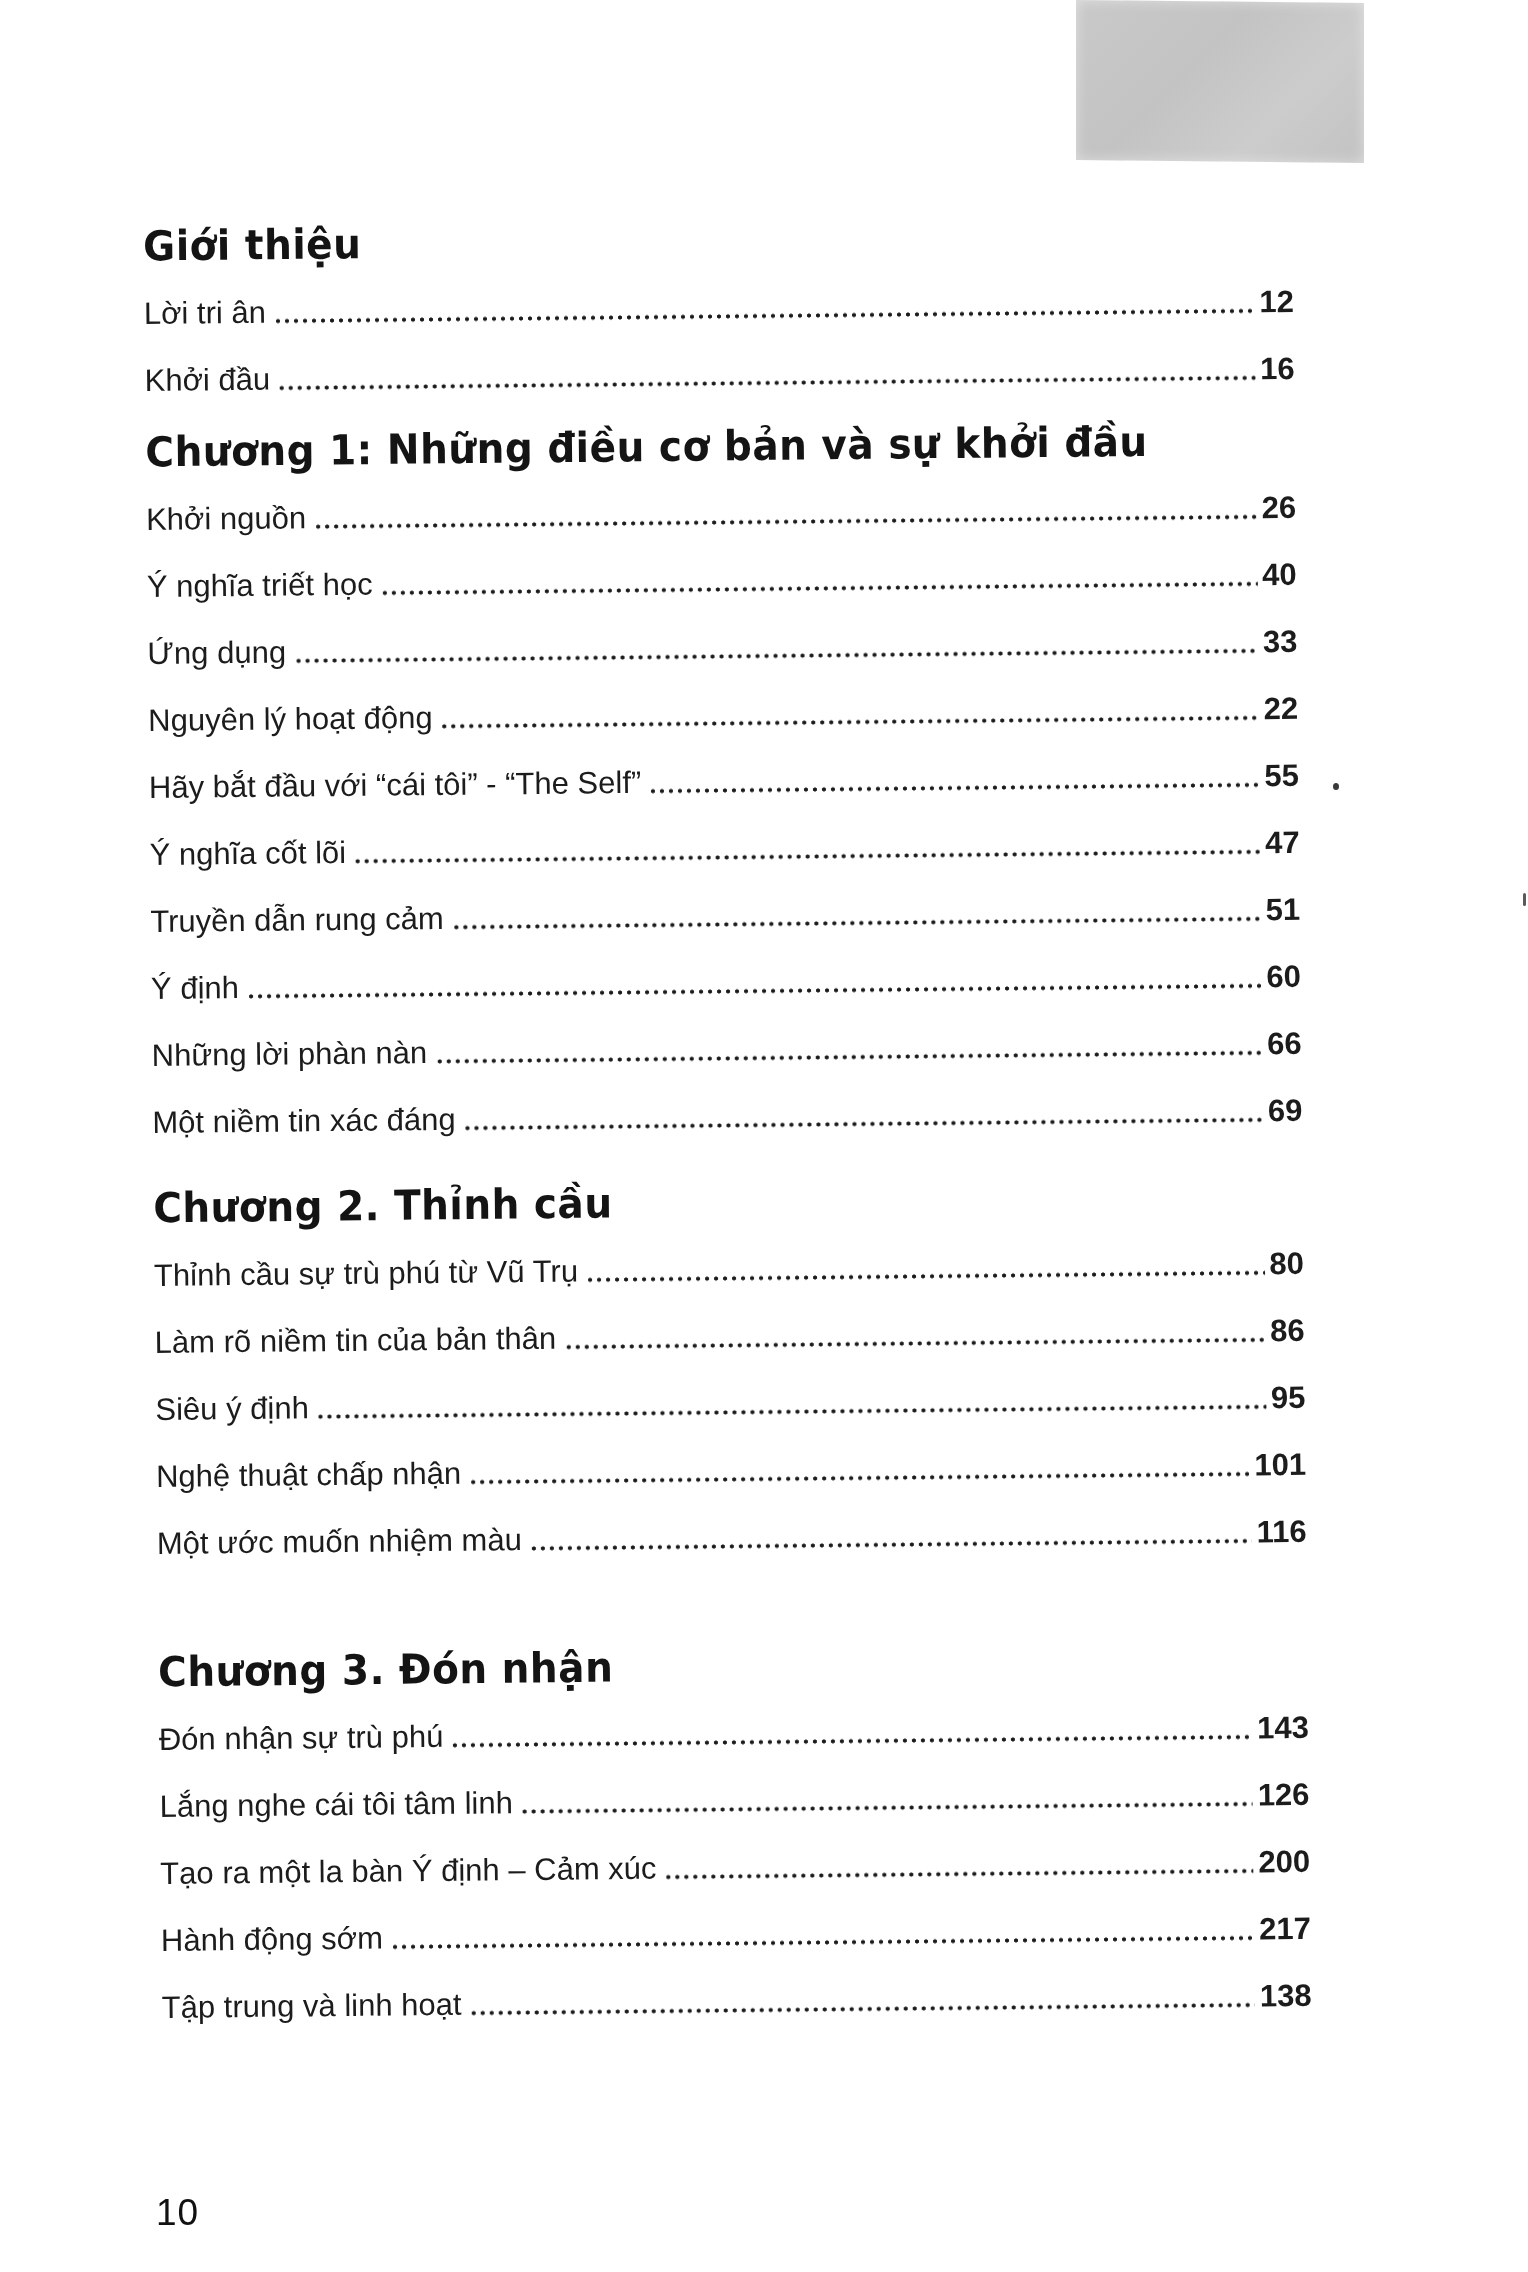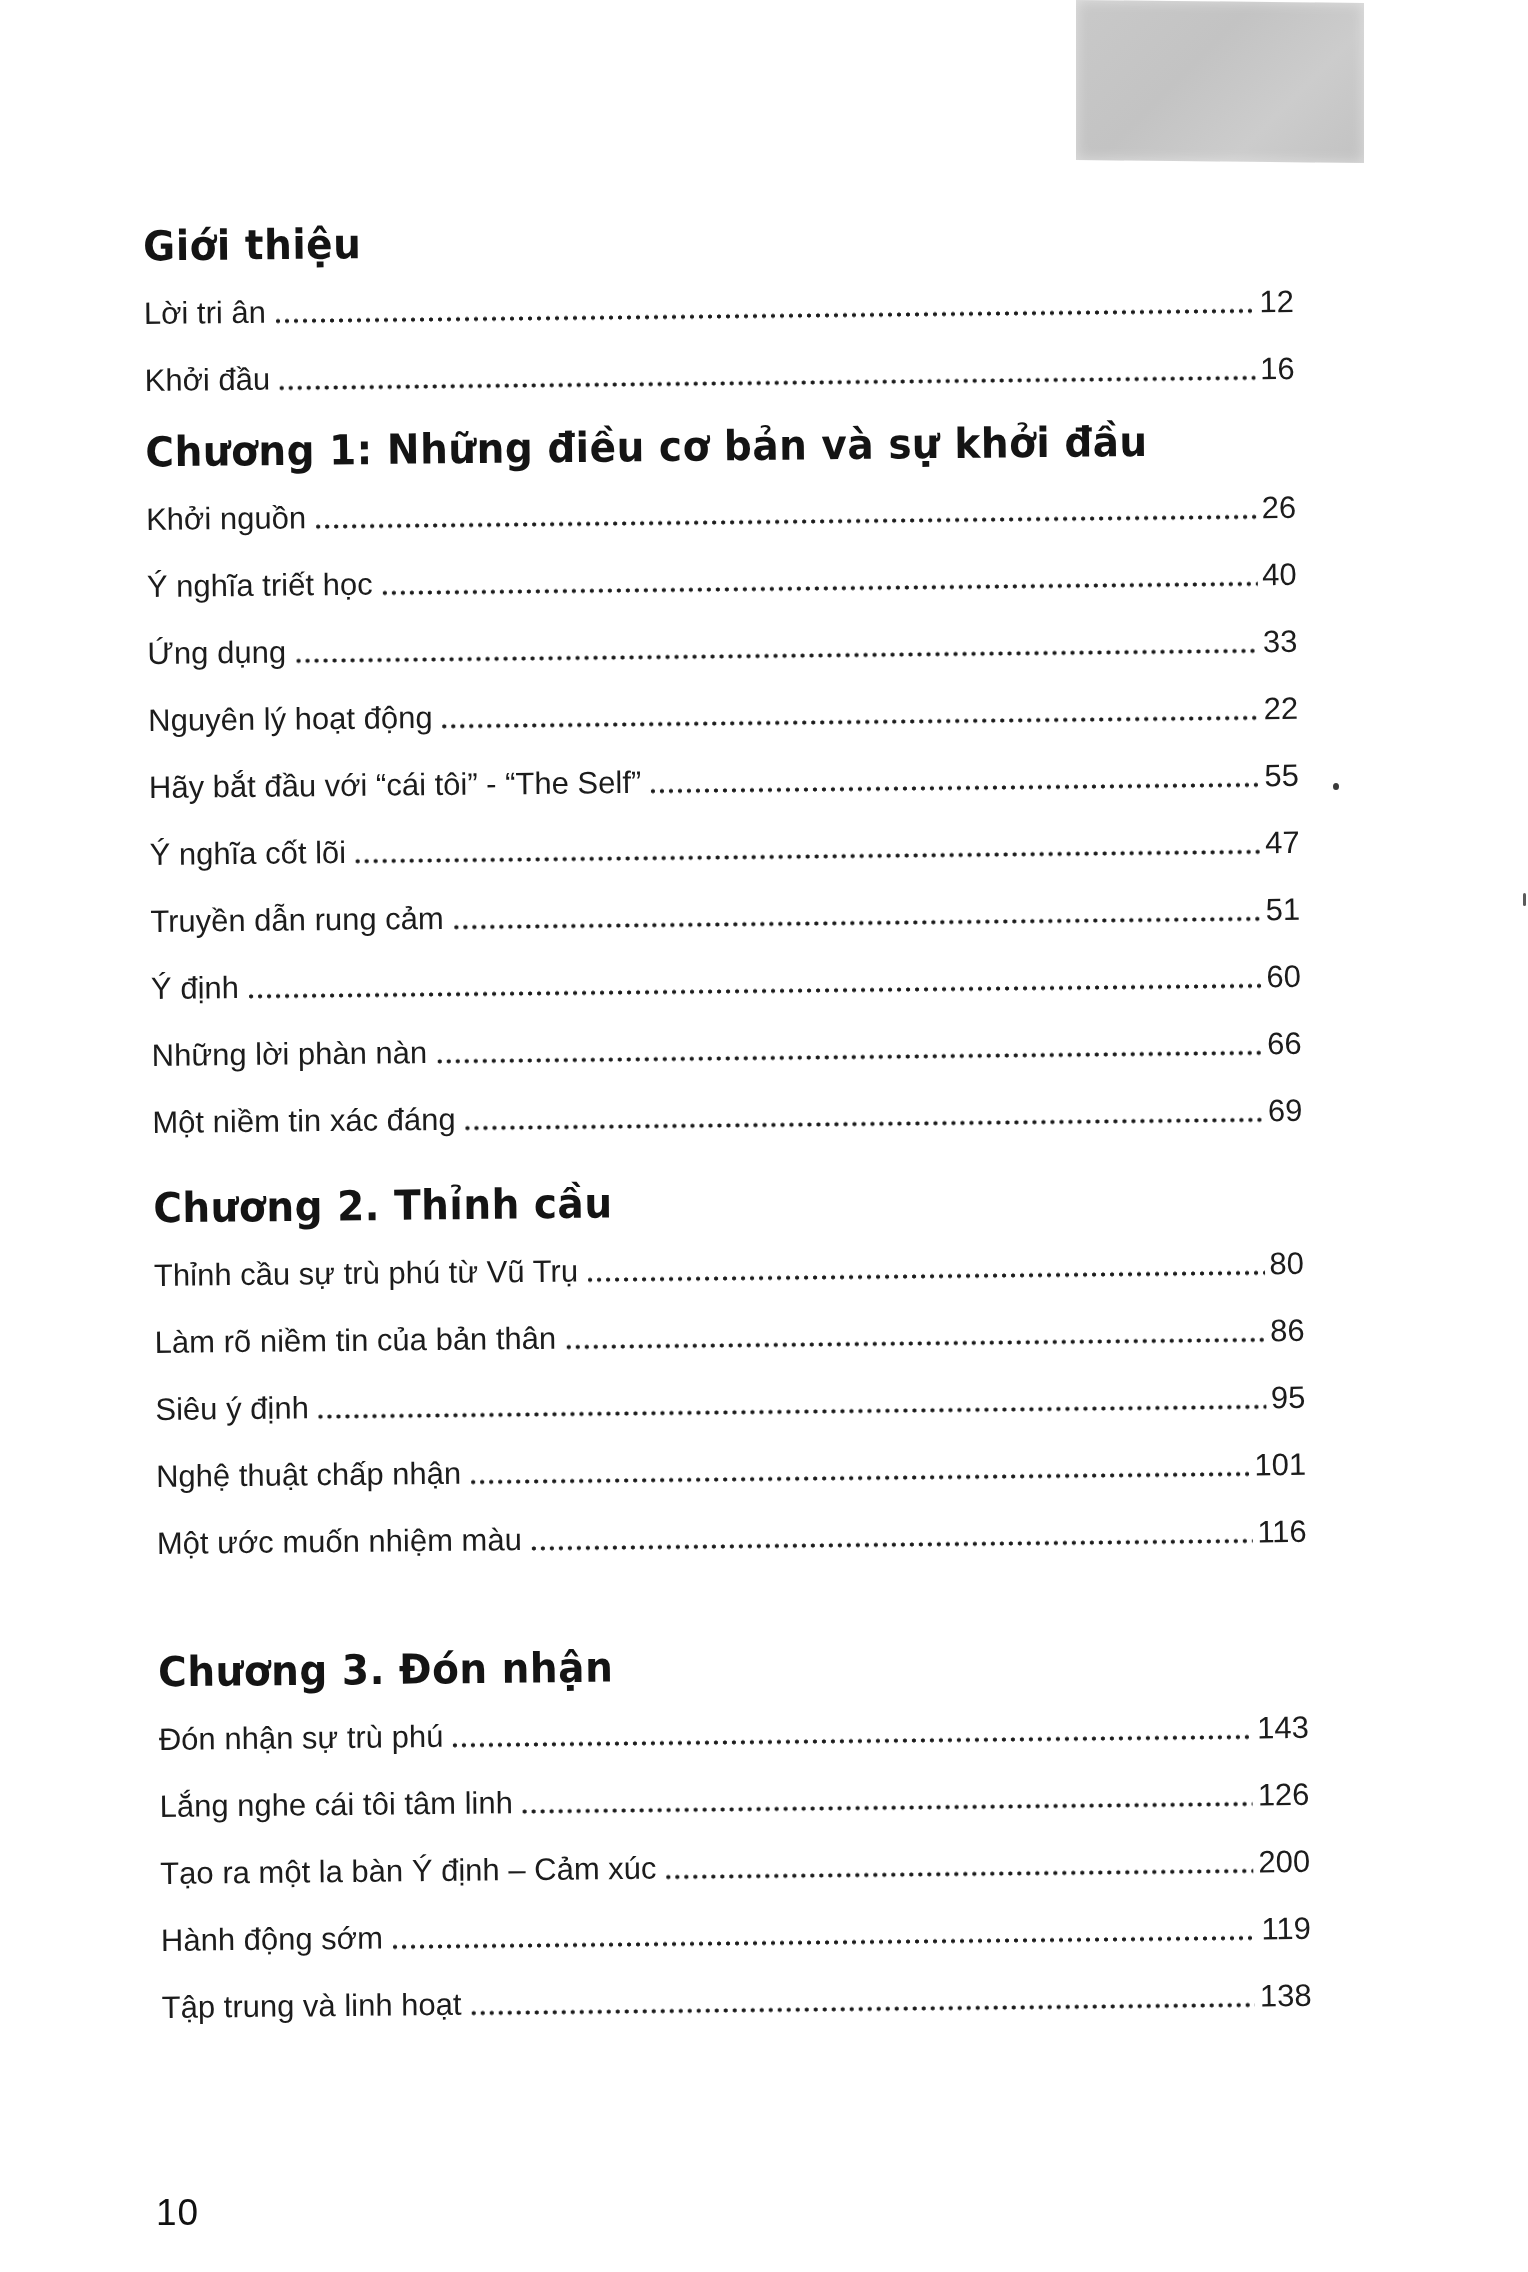--- a/index.html
+++ b/index.html
@@ -90,20 +90,21 @@
     height: 7px;
     margin: 0 3px 5px 0;
     background-image: radial-gradient(circle at 3px 3.5px, #1b1b1b 1.7px, rgba(0,0,0,0) 2.4px);
     background-size: 9px 7px;
     background-repeat: repeat-x;
   }
   .entry-page {
     white-space: nowrap;
     text-align: right;
     padding-left: 2px;
+    font-weight: bold;
   }
   .footer-page-number {
     position: absolute;
     left: 156px;
     top: 2192px;
     font-family: Liberation Sans, sans-serif;
     font-size: 37px;
     color: #111111;
     letter-spacing: 1px;
   }
@@ -252,21 +253,21 @@
 
   <li class="toc-entry">
     <span class="entry-title">Tạo ra một la bàn Ý định – Cảm xúc</span>
     <span class="leader-dots"></span>
     <span class="entry-page">200</span>
   </li>
 
   <li class="toc-entry">
     <span class="entry-title">Hành động sớm</span>
     <span class="leader-dots"></span>
-    <span class="entry-page">119</span>
+    <span class="entry-page">217</span>
   </li>
 
   <li class="toc-entry">
     <span class="entry-title">Tập trung và linh hoạt</span>
     <span class="leader-dots"></span>
     <span class="entry-page">138</span>
   </li>
 </ul>
   </section>
 </main>

